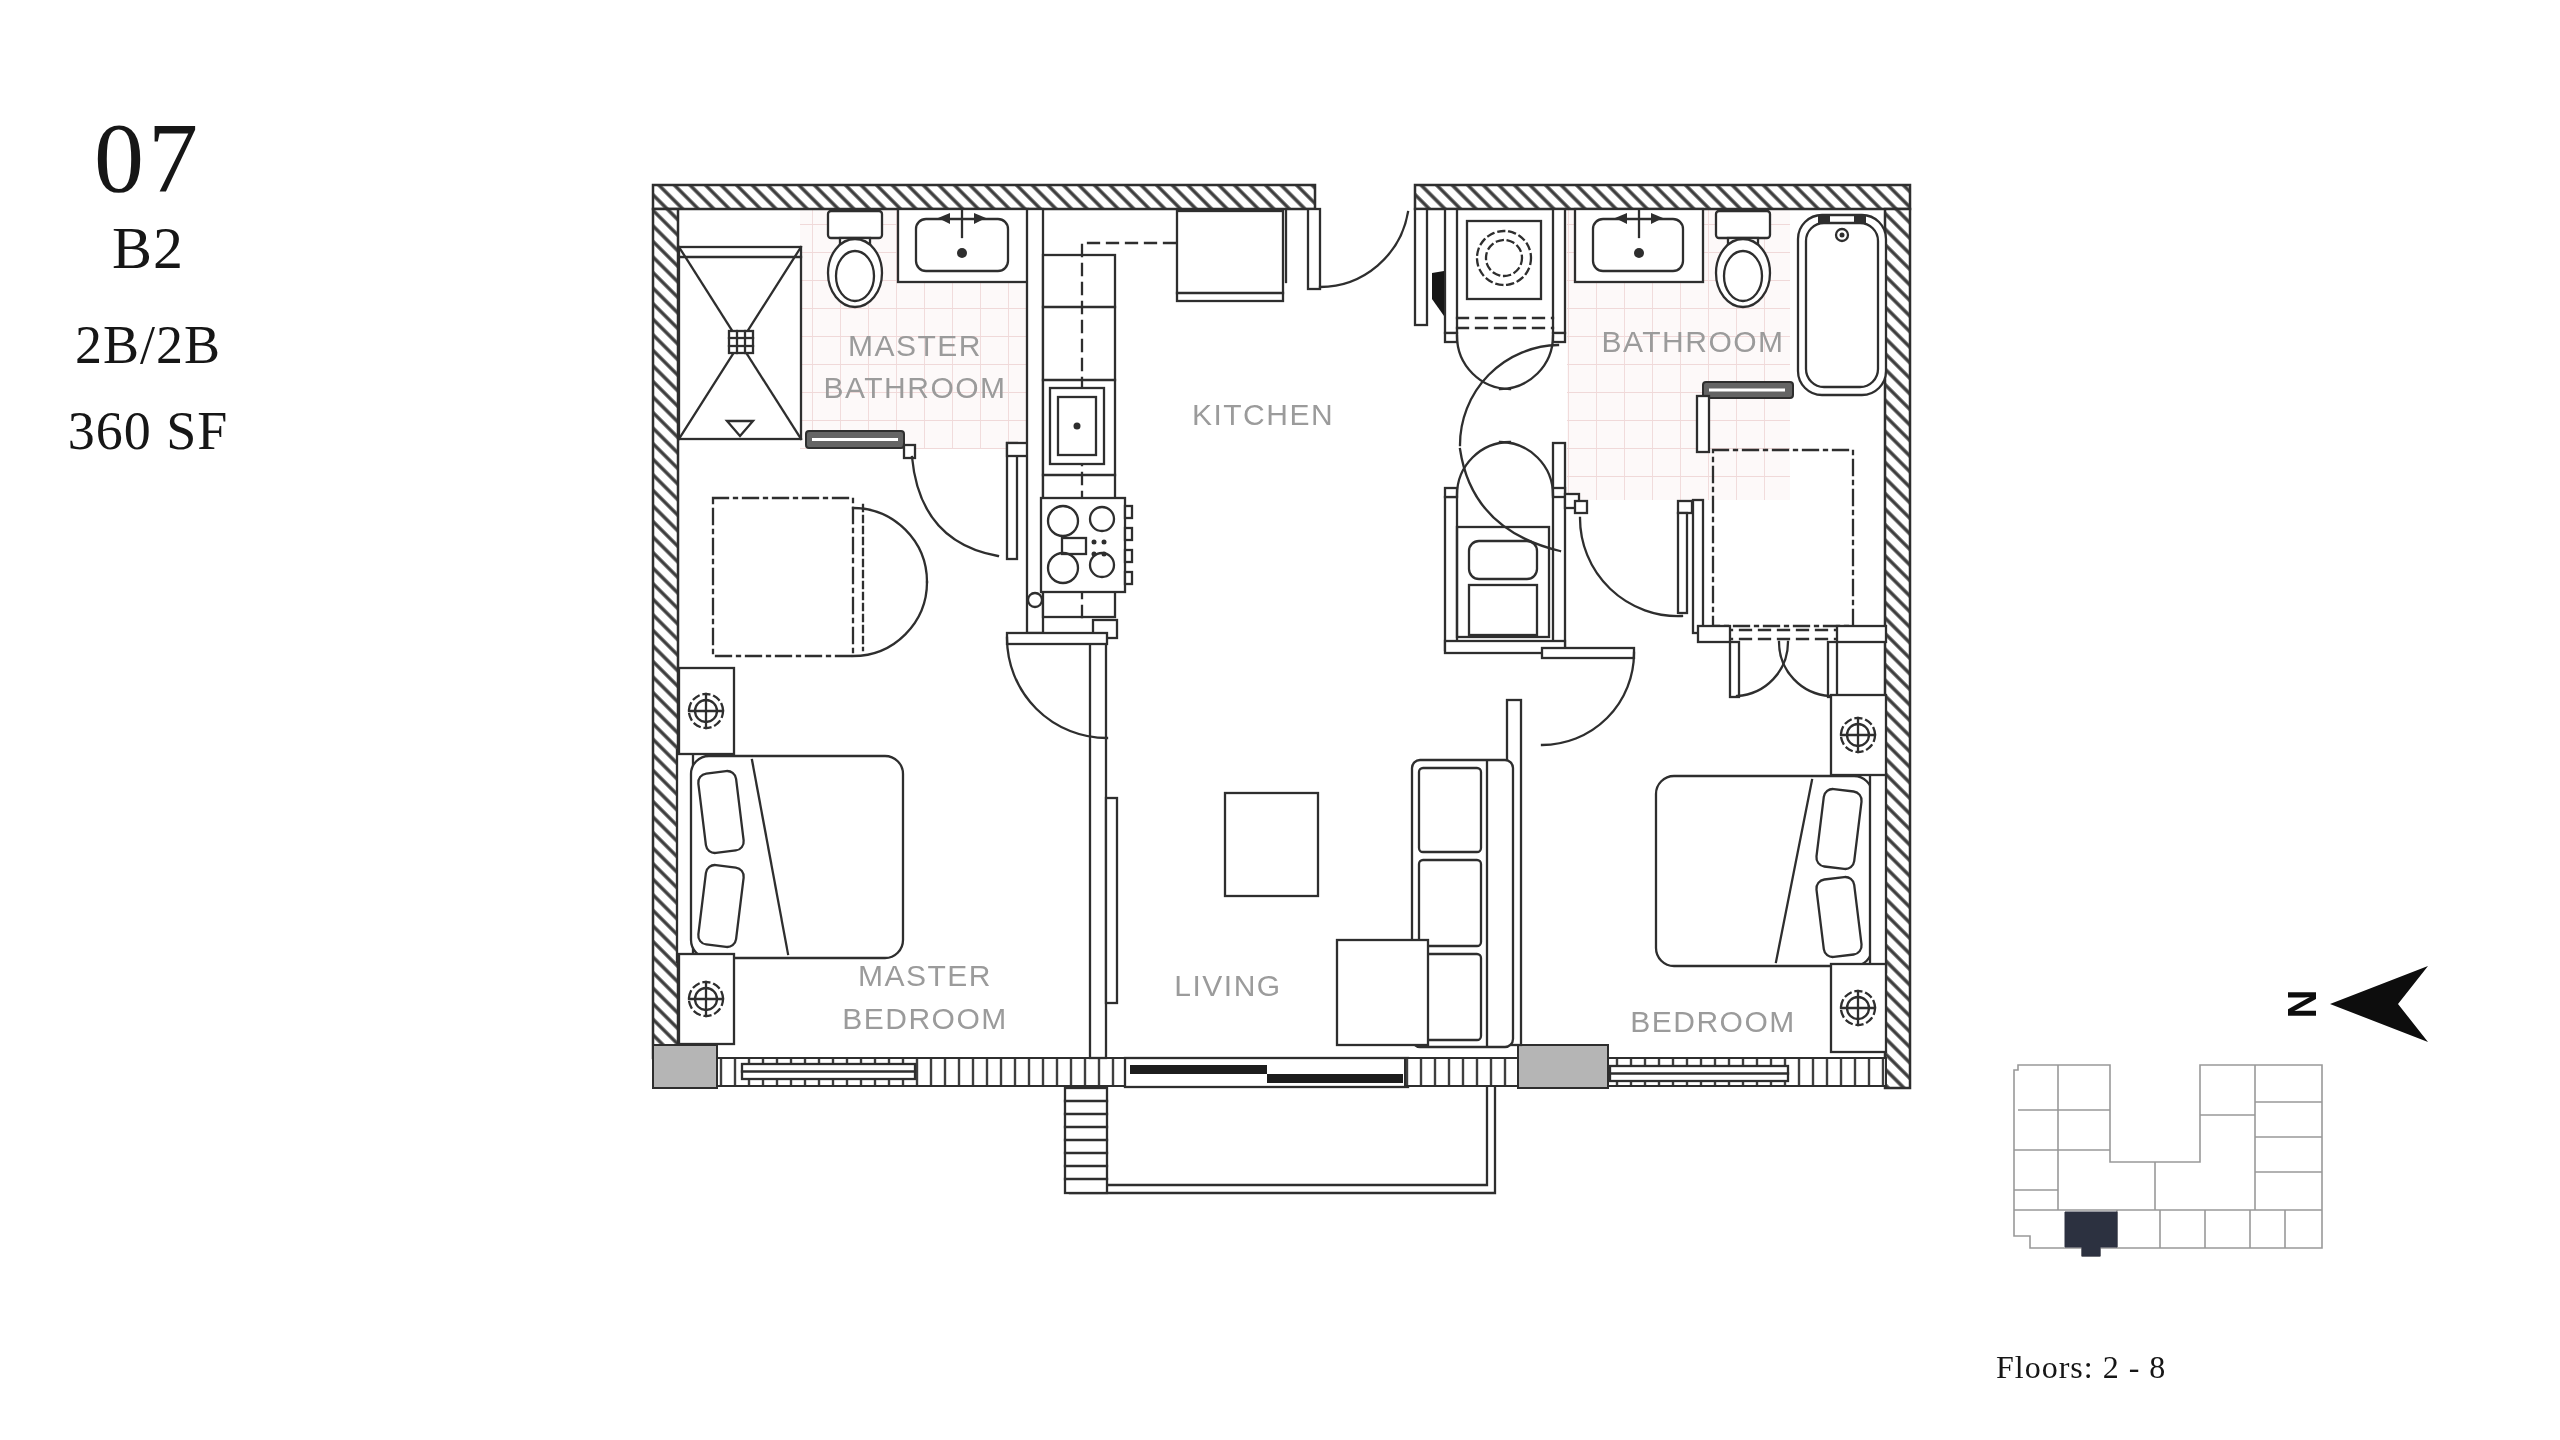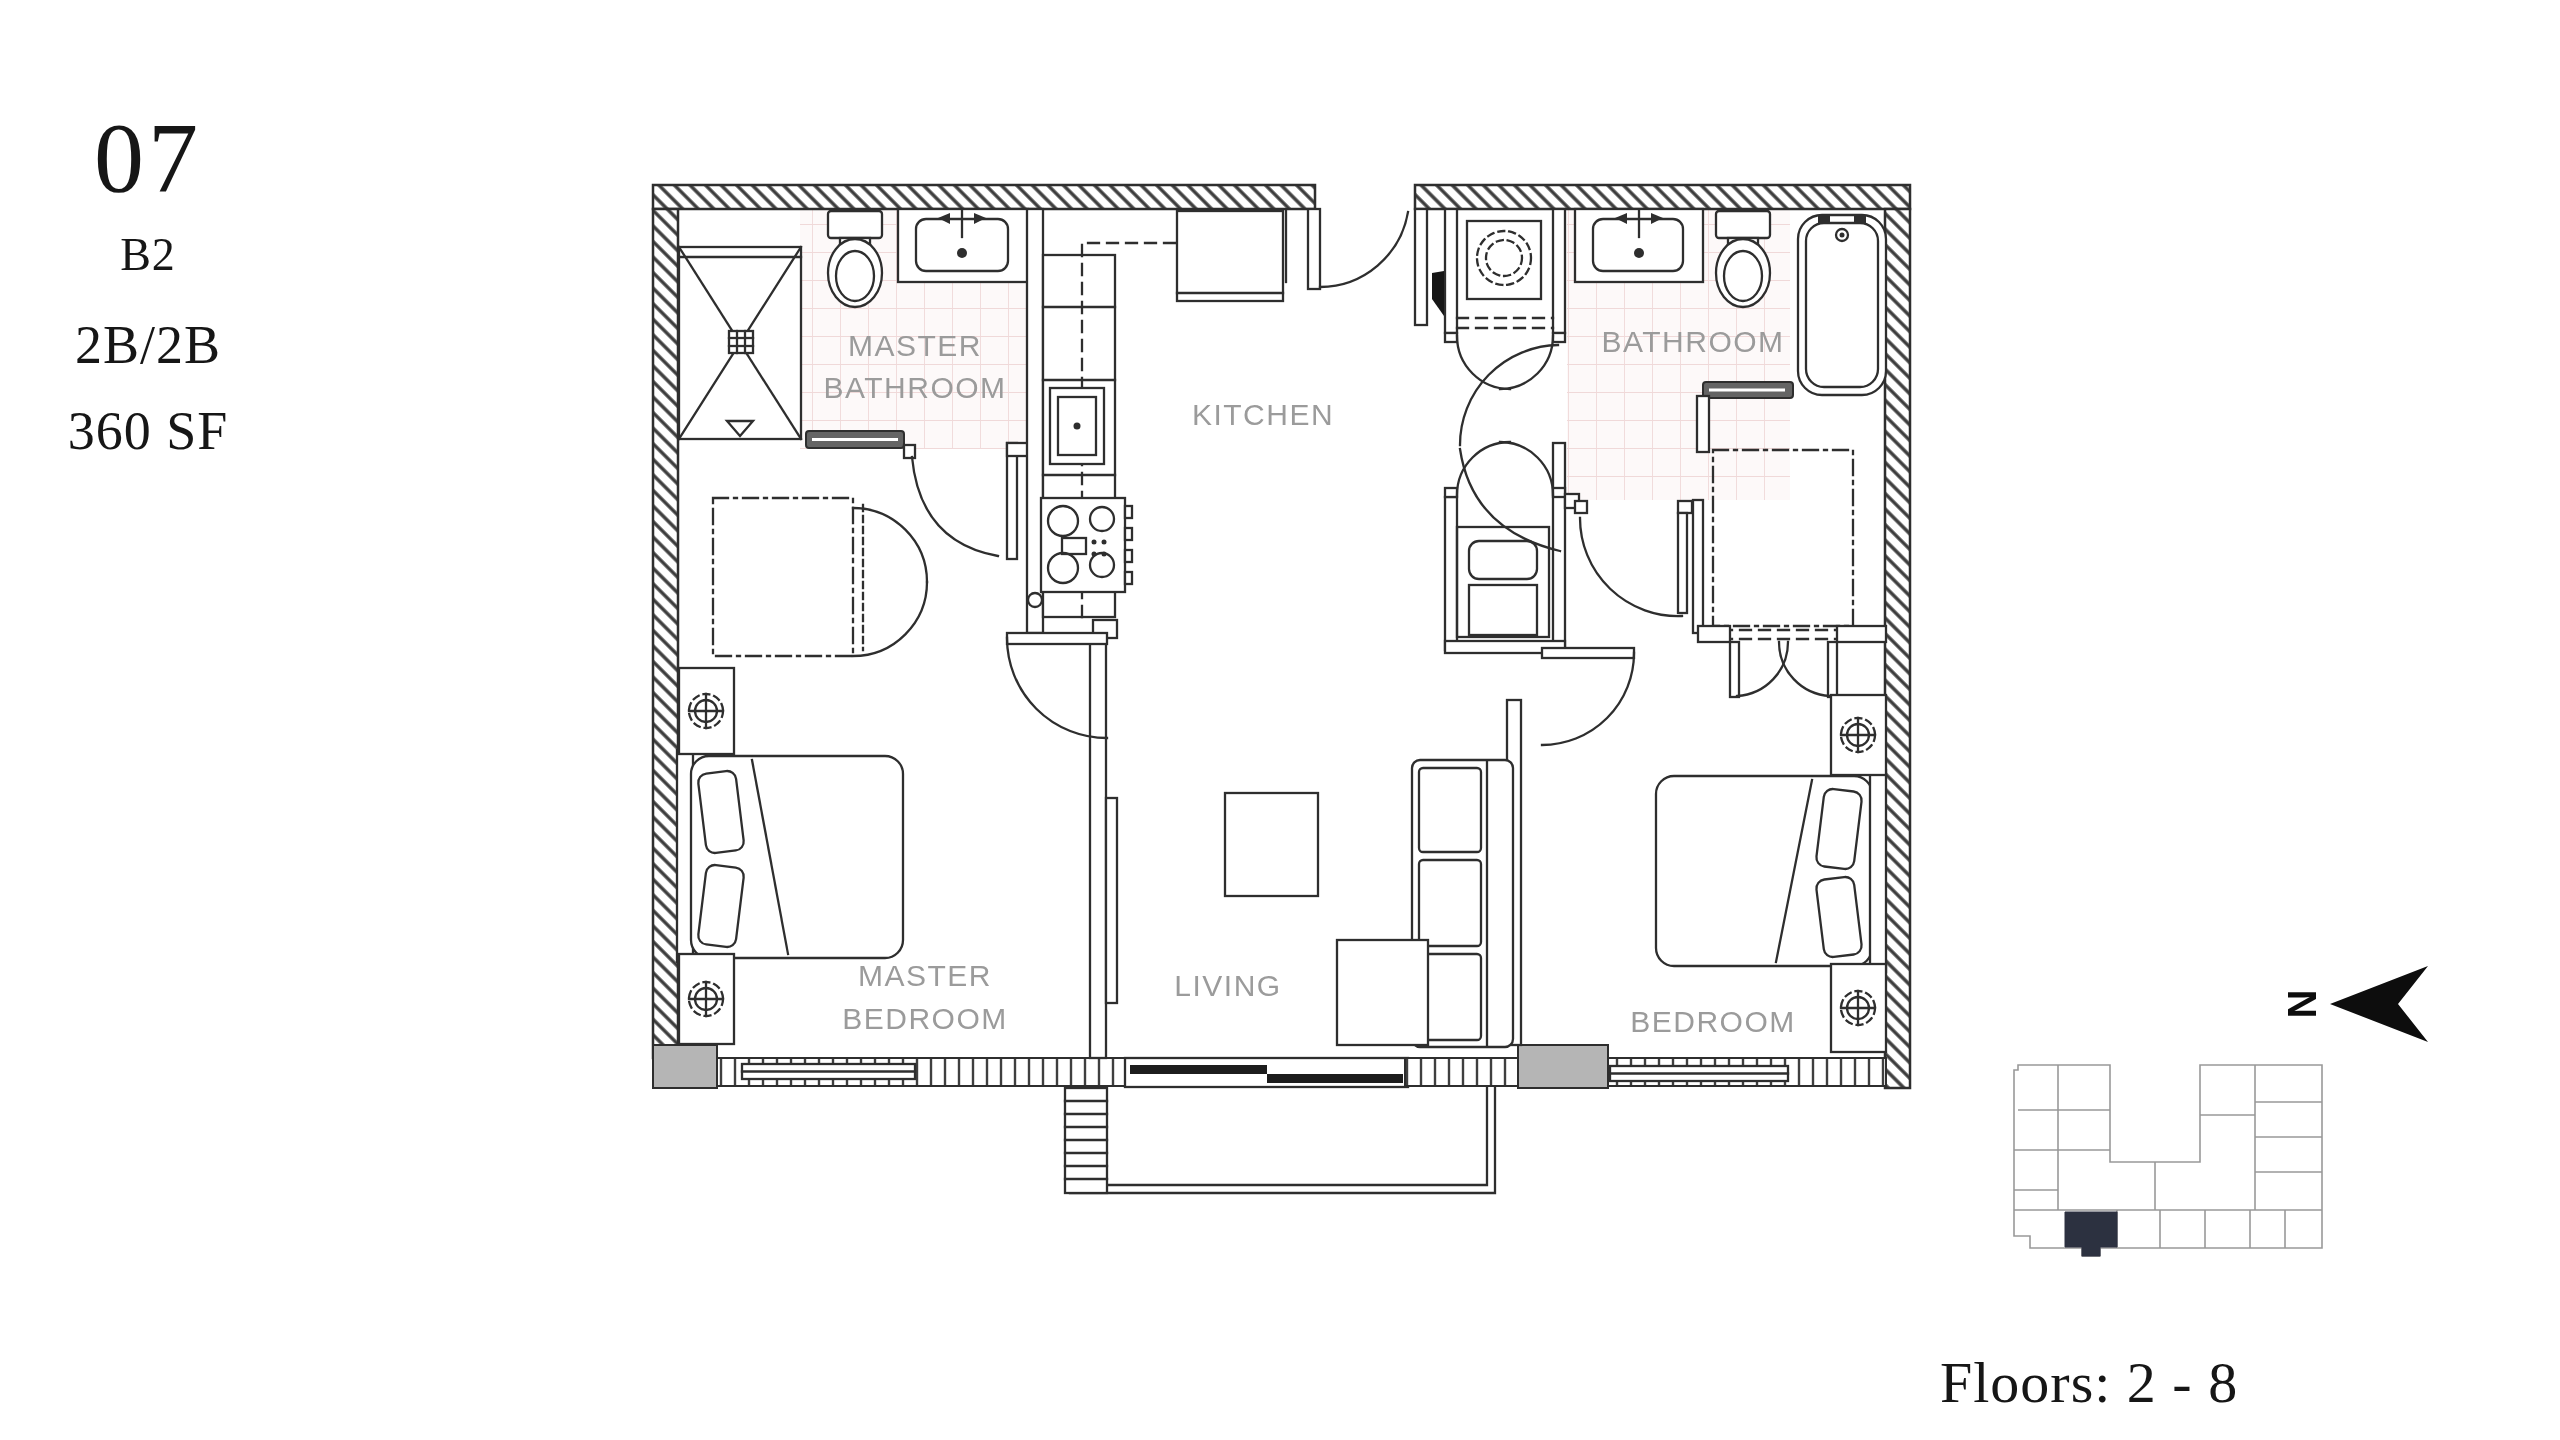--- a/index.html
+++ b/index.html
@@ -2,25 +2,25 @@
 <html><head>
 <meta charset="utf-8">
 <style>
   html,body{margin:0;padding:0;background:#fff;}
   #screen{position:relative;width:2560px;height:1440px;background:#ffffff;overflow:hidden;
           font-family:"Liberation Serif",serif;color:#161616;padding-left:20px;}
   
   .unit-info{position:absolute;left:62px;top:0;width:172px;height:520px;}
   .unit-info .line{position:absolute;left:0;width:100%;text-align:center;line-height:1;white-space:nowrap;}
   .unit-number{top:108px;font-size:100px;letter-spacing:4px;}
-  .unit-plan{top:232px;font-size:46px;letter-spacing:1px;}
+  .unit-plan{top:218px;font-size:60px;letter-spacing:1px;}
   .unit-bb{top:318px;font-size:54px;letter-spacing:1px;}
   .unit-area{top:404px;font-size:54px;letter-spacing:1px;}
   
-  .floors{position:absolute;left:1940px;top:1349px;font-size:58px;letter-spacing:1px;}
+  .floors{position:absolute;left:1996px;top:1349px;font-size:32px;letter-spacing:1px;}
   
   svg{position:absolute;left:0;top:0;}
   .ln{stroke:#2e2e2e;stroke-width:2.3;fill:none;stroke-linecap:square;}
   .solid{stroke:#2e2e2e;stroke-width:2.3;fill:#ffffff;}
   .wall{fill:url(#hatch);stroke:#2e2e2e;stroke-width:2.5;}
   .gray{fill:#b5b5b5;stroke:#2e2e2e;stroke-width:2;}
   .mull{fill:url(#mull);stroke:#2e2e2e;stroke-width:2;}
   .dash{stroke-dasharray:11 8;}
   .dash2{stroke-dasharray:6 5;}
   .dashdot{stroke-dasharray:15 6 3 6;}

